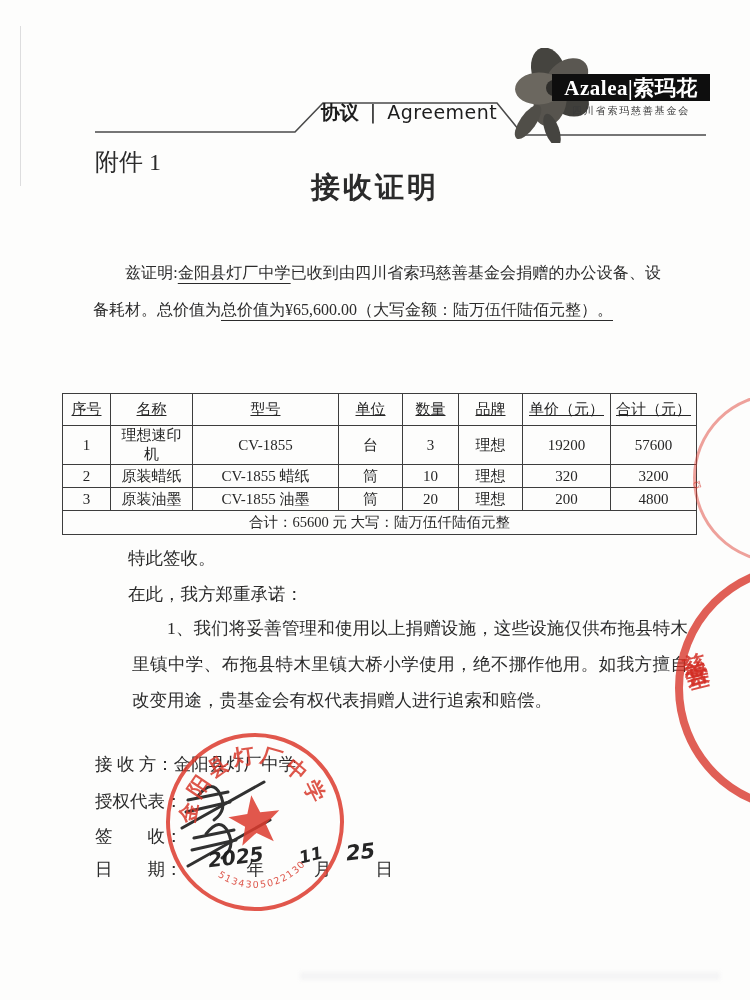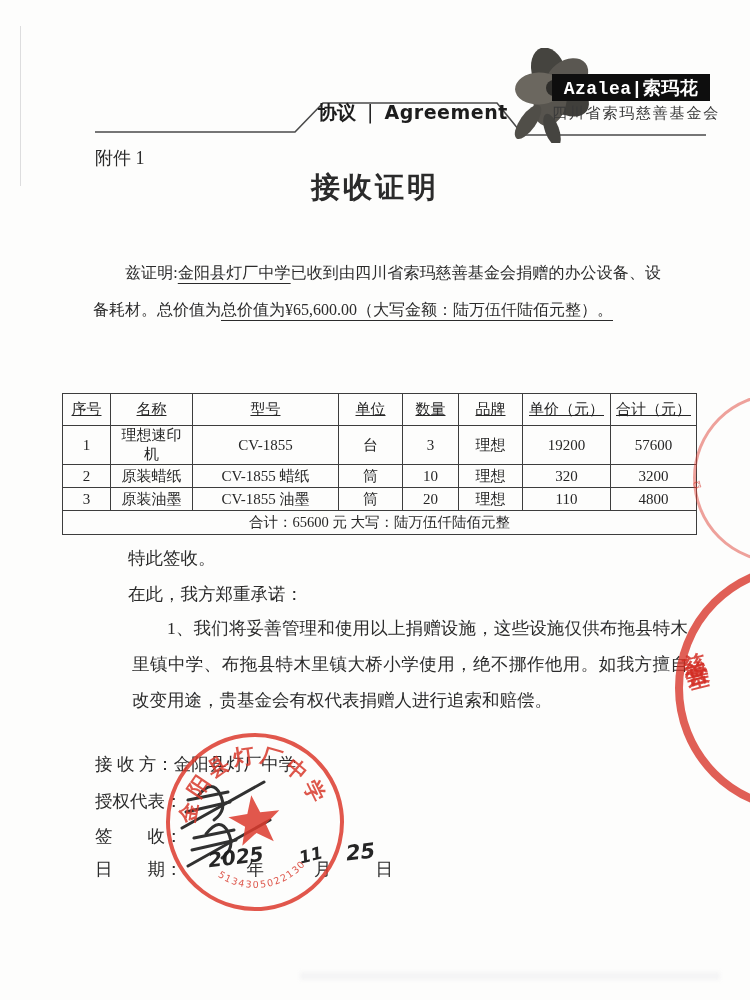--- a/index.html
+++ b/index.html
@@ -12,30 +12,30 @@
   }
   
   .scan-line-left { position:absolute; left:20px; top:26px; width:1px; height:160px; background:#d4d4d6; opacity:.8; }
   .scan-smudge { position:absolute; left:300px; top:972px; width:420px; height:8px; background:rgba(170,170,190,.10); filter:blur(2px); }
   
   .banner-svg { position:absolute; left:0; top:85px; }
   .banner-text { position:absolute; left:318px; top:100px; width:182px; text-align:center;
     font-family:"DejaVu Sans","Liberation Sans",sans-serif; font-size:19px; color:#1d1d1d; white-space:nowrap; }
   .banner-text .zh { font-weight:600; }
   .banner-text .divider { font-weight:400; padding:0 5px; color:#222; }
-  .banner-text .en { font-weight:700; letter-spacing:.5px; }
+  .banner-text .en { font-weight:400; letter-spacing:.5px; }
   
   .logo-flower { position:absolute; left:497px; top:48px; }
   .logo-box { position:absolute; left:552px; top:74px; width:158px; height:27px;
     background:#0e0e0e; color:#fff; display:flex; align-items:center; justify-content:center;
-    font-family:Liberation Mono, monospace; font-weight:800; font-size:18px; letter-spacing:.5px; }
+    font-family:Liberation Serif, serif; font-weight:800; font-size:21px; letter-spacing:.5px; }
   .logo-org { position:absolute; left:552px; top:104px; width:158px; text-align:center;
-    font-size:15px; letter-spacing:1.8px; color:#3a3a3a; white-space:nowrap; }
-  
-  .attachment { position:absolute; left:95px; top:146px; font-size:18px; }
+    font-size:10px; letter-spacing:1.8px; color:#3a3a3a; white-space:nowrap; }
+  
+  .attachment { position:absolute; left:95px; top:146px; font-size:24px; }
   .doc-title { position:absolute; left:0; top:168px; width:750px; text-align:center;
     font-size:29px; font-weight:bold; letter-spacing:3px; }
   .salutation { position:absolute; left:93px; top:226px; font-size:17.5px; }
   .para1 { position:absolute; left:93px; top:254px; width:568px; font-size:16px;
     line-height:37px; text-align:justify; text-indent:2em; }
   .u { text-decoration:underline; text-underline-offset:5px; text-decoration-thickness:1px; }
   .detail-intro { position:absolute; left:93px; top:360px; font-size:17.5px; text-indent:2em; }
   
   .goods-table { position:absolute; left:62px; top:393px; border-collapse:collapse;
     font-size:15px; color:#262626; }
@@ -161,21 +161,21 @@
       <td>320</td>
       <td>3200</td>
     </tr>
     <tr class="r3">
       <td>3</td>
       <td>原装油墨</td>
       <td>CV-1855 油墨</td>
       <td>筒</td>
       <td>20</td>
       <td>理想</td>
-      <td>110</td>
+      <td>200</td>
       <td>4800</td>
     </tr>
     <tr class="ftr">
       <td colspan="8">合计：65600 元 大写：陆万伍仟陆佰元整</td>
     </tr>
   </tbody>
     </table>
 
   <div class="p-block promise-intro">在此，我方郑重承诺：</div>
   <div class="p-block sign-ack">特此签收。</div>

